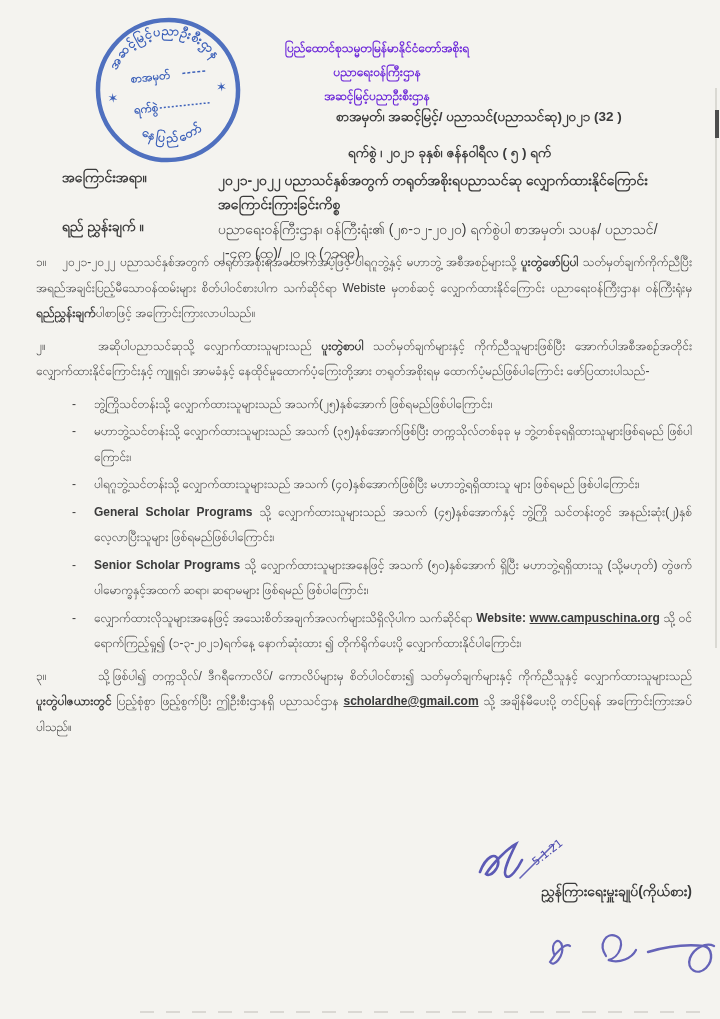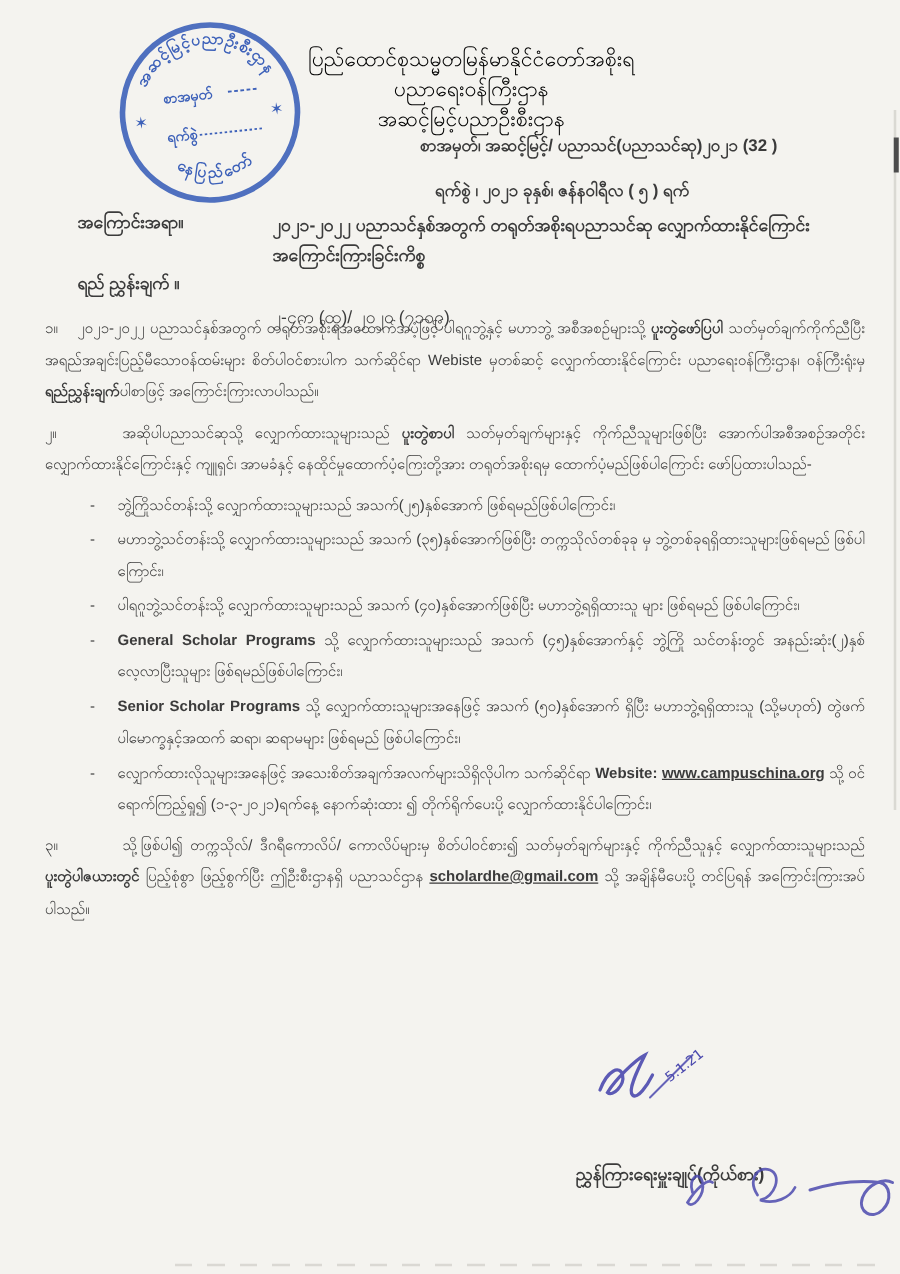--- a/index.html
+++ b/index.html
@@ -6,21 +6,21 @@
   .page{
     position:relative;width:720px;height:1019px;margin:0 auto;
     background:#f4f3ef;
     font-family:"Liberation Sans","DejaVu Sans",sans-serif;
     color:#3b3b3b;overflow:hidden;
   }
   
   .stamp{position:absolute;left:92px;top:14px;width:152px;height:152px;transform:rotate(-6deg);opacity:.92;}
   
   .header{position:absolute;left:157px;top:36px;width:440px;text-align:center;
-          font-weight:normal;font-size:17px;line-height:24px;color:#000000;}
+          font-weight:bold;font-size:12px;line-height:24px;color:#6d28d9;}
   .letter-no{position:absolute;left:336px;top:108px;width:370px;font-weight:bold;font-size:13.5px;}
   .date-line{position:absolute;left:348px;top:144px;width:340px;font-weight:bold;font-size:13.5px;}
   
   .meta-label{position:absolute;left:62px;font-size:14px;font-weight:bold;}
   .meta-value{position:absolute;left:218px;width:494px;font-size:14px;line-height:24px;}
   .subject-value{font-weight:bold;}
   
   .body-flow{position:absolute;left:36px;top:250px;width:656px;font-size:12px;
              line-height:25.5px;text-align:justify;}
   .body-flow p{margin:0 0 7px 0;}
@@ -29,22 +29,22 @@
   .bseg{font-weight:bold;}
   .ulink{font-weight:bold;text-decoration:underline;}
   .bullets{margin:0 0 7px 36px;}
   .bullet{display:flex;margin:0 0 2px 0;}
   .bullet .dash{flex:0 0 22px;}
   .bullet .btxt{flex:1;text-align:justify;}
   
   .sig-ink{position:absolute;left:468px;top:834px;width:120px;height:60px;}
   .sig-date{position:absolute;left:530px;top:846px;font-size:11px;color:#4b49ae;
             transform:rotate(-38deg);font-family:"DejaVu Sans",sans-serif;}
-  .sig-line1{position:absolute;left:380px;top:882px;width:312px;text-align:center;
-             font-size:14px;font-weight:bold;margin-top:48px;}
+  .sig-line1{position:absolute;left:380px;top:882px;width:312px;text-align:right;
+             font-size:14px;font-weight:bold;}
   .sig-line2{position:absolute;left:356px;top:906px;width:350px;text-align:center;font-size:13.5px;}
   
   .dist{position:absolute;left:20px;top:932px;font-size:14.5px;font-weight:bold;line-height:34px;}
   
   .ink2{position:absolute;left:536px;top:912px;width:184px;height:92px;}
   
   .edge-line{position:absolute;right:3px;top:88px;width:2px;height:560px;background:#cfcdc8;opacity:.7;}
   .edge-mark{position:absolute;right:1px;top:110px;width:4px;height:28px;background:#4c4c4c;}
   .bottom-dashes{position:absolute;left:140px;bottom:6px;width:570px;height:2px;
     background:repeating-linear-gradient(90deg,#dad8d3 0 14px,transparent 14px 26px);}
@@ -81,21 +81,21 @@
   <div class="date-line">ရက်စွဲ ၊ ၂၀၂၁ ခုနှစ်၊ ဇန်နဝါရီလ ( ၅ ) ရက်</div>
 
   <div class="meta-label" style="top:168px">အကြောင်းအရာ။</div>
   <div class="meta-value subject-value" style="top:168px">
     <span>၂၀၂၁-၂၀၂၂ ပညာသင်နှစ်အတွက် တရုတ်အစိုးရပညာသင်ဆု  လျှောက်ထားနိုင်ကြောင်း</span><br>
     <span>အကြောင်းကြားခြင်းကိစ္စ</span>
   </div>
 
   <div class="meta-label" style="top:217px">ရည် ညွှန်းချက် ။</div>
   <div class="meta-value" style="top:217px">
-    <br>
+    <span>ပညာရေးဝန်ကြီးဌာန၊ ဝန်ကြီးရုံး၏ (၂၈-၁၂-၂၀၂၀) ရက်စွဲပါ စာအမှတ်၊ သပန/ ပညာသင်/</span><br>
     <span>၂-၄က (ထွ)/ ၂၀၂၀ (၇၁၀၉)</span>
   </div>
 
   <div class="body-flow">
 
     <p>
       <span class="pnum">၁။</span><span>၂၀၂၁-၂၀၂၂ ပညာသင်နှစ်အတွက် တရုတ်အစိုးရအထောက်အပံ့ဖြင့် ပါရဂူဘွဲ့နှင့် မဟာဘွဲ့ အစီအစဉ်များသို့ </span><span class="bseg">ပူးတွဲဖော်ပြပါ</span><span> သတ်မှတ်ချက်ကိုက်ညီပြီး အရည်အချင်းပြည့်မီသောဝန်ထမ်းများ စိတ်ပါဝင်စားပါက သက်ဆိုင်ရာ Webiste မှတစ်ဆင့် လျှောက်ထားနိုင်ကြောင်း ပညာရေးဝန်ကြီးဌာန၊ ဝန်ကြီးရုံးမှ </span><span class="bseg">ရည်ညွှန်းချက်</span><span>ပါစာဖြင့် အကြောင်းကြားလာပါသည်။</span>
     </p>
 
     <p>

